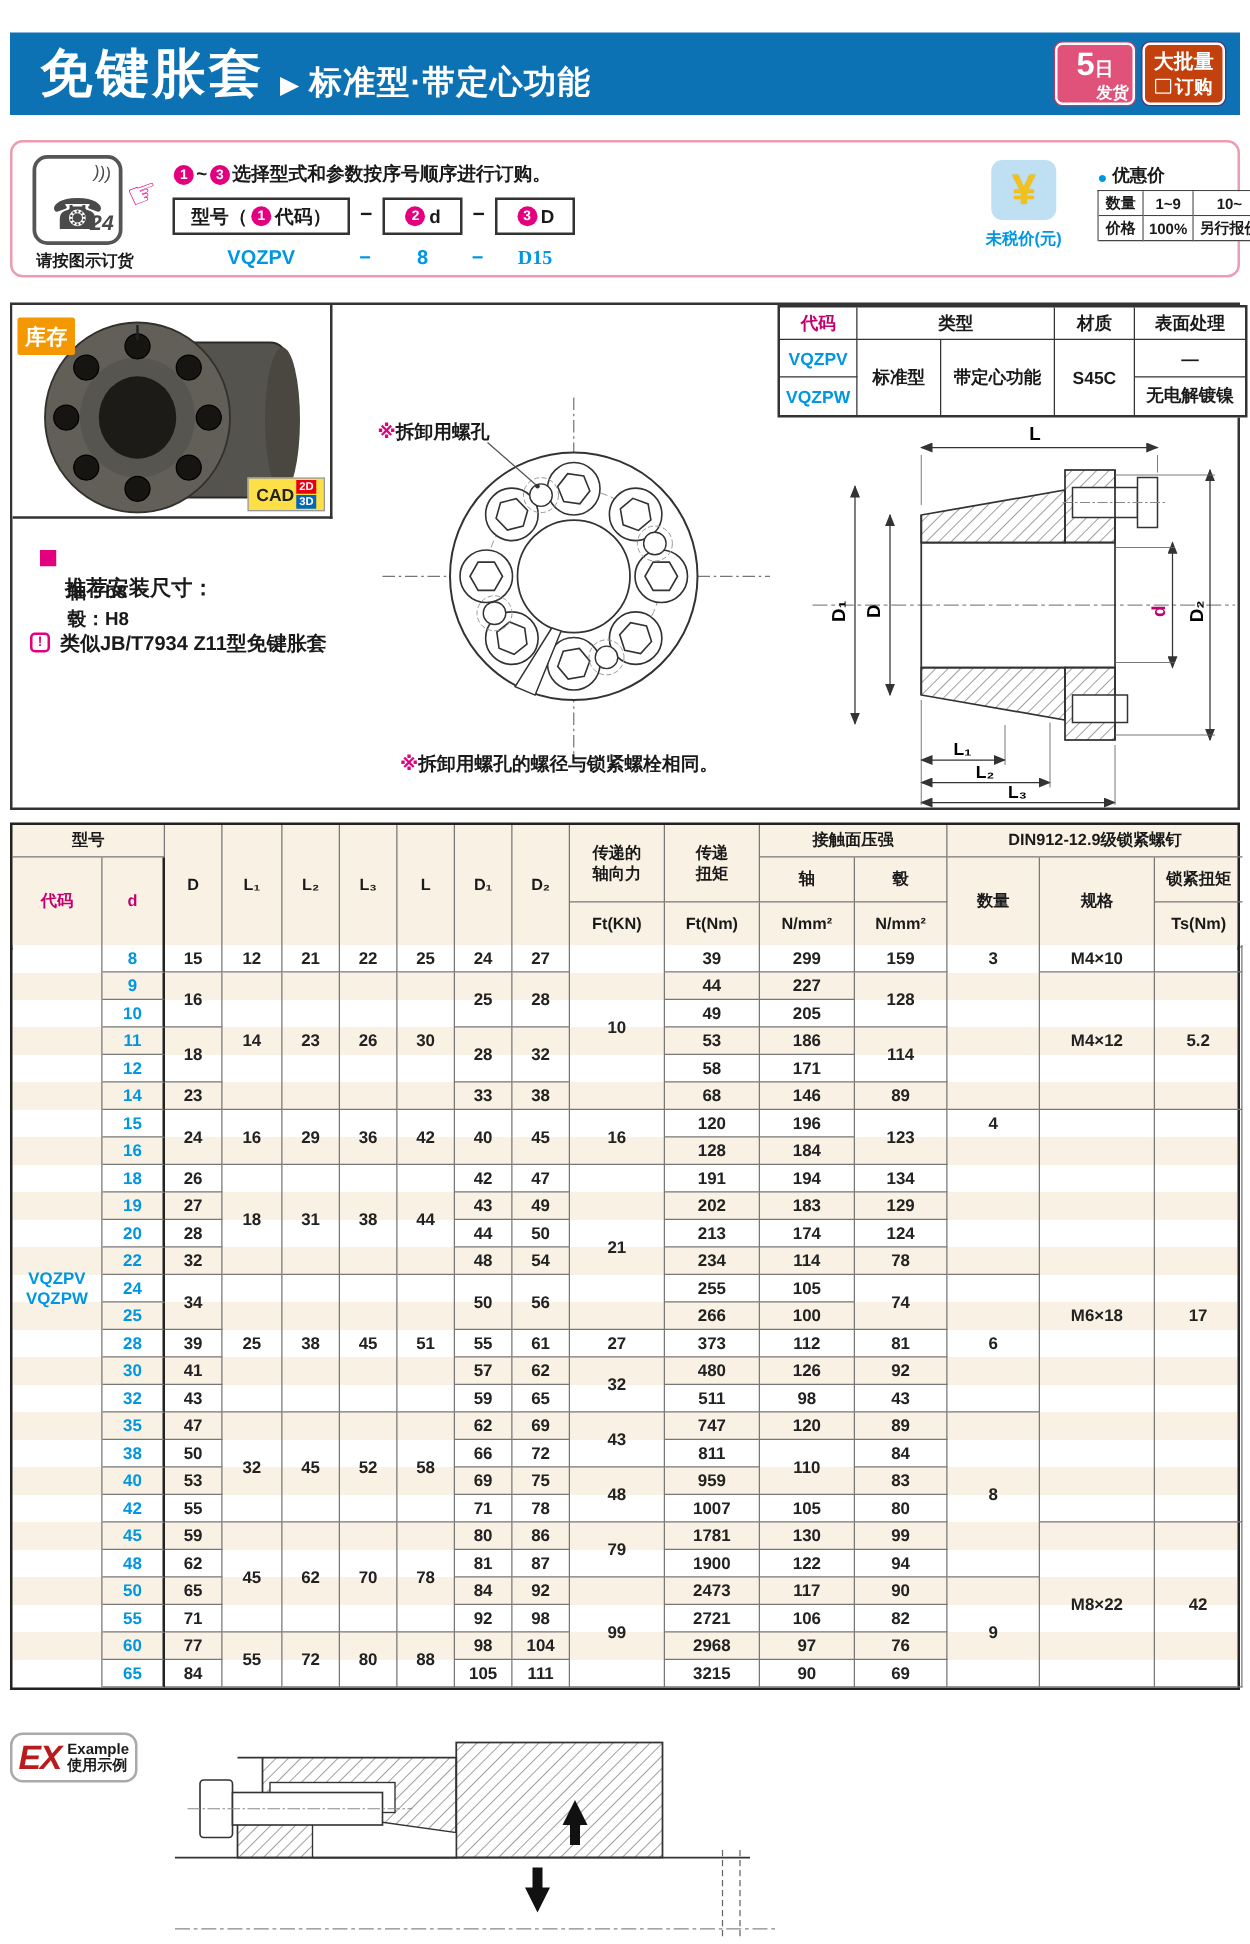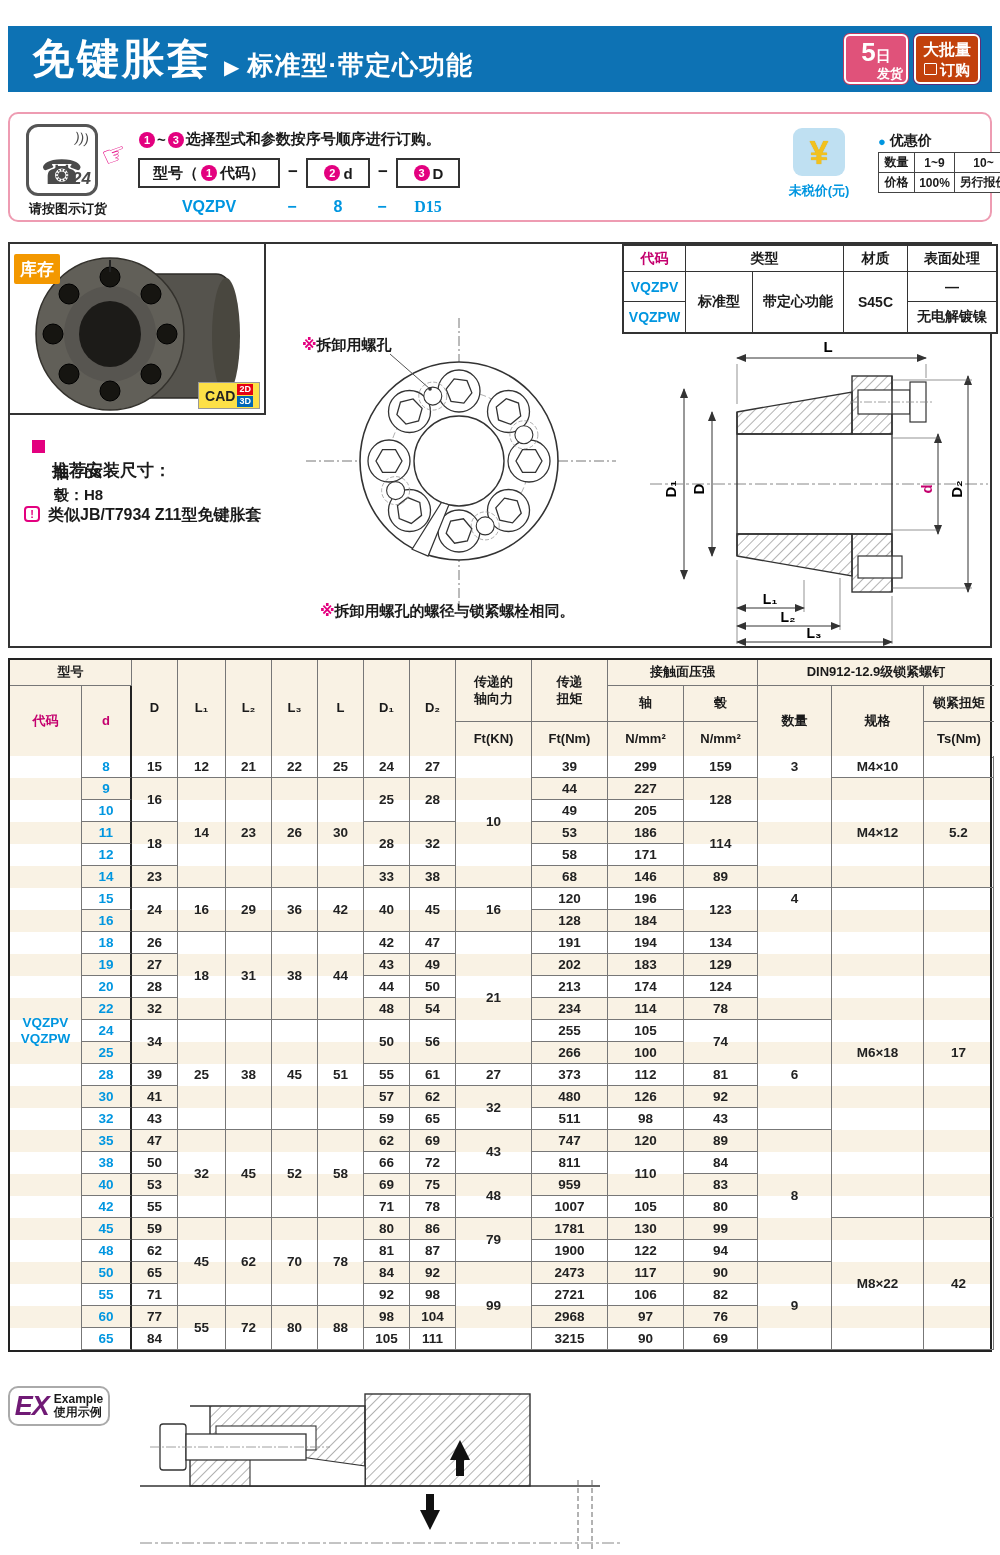--- a/index.html
+++ b/index.html
@@ -72,21 +72,21 @@
     grid-auto-rows:22px;border:2px solid #222;border-top:none;
     background:repeating-linear-gradient(180deg,#ffffff 0px,#ffffff 22px,#f9f2e4 22px,#f9f2e4 44px);
     font-size:13.5px;font-weight:bold;}
   .bc{border-right:1px solid #777;border-bottom:1px solid #777;display:flex;align-items:center;justify-content:center;background:transparent;color:#222;}
   .bc.top{align-items:flex-start;padding-top:3px;}
   .dcol{border-right:2px solid #222 !important;color:#0096e0;}
   .dhead{border-right:2px solid #222 !important;}
   .codecell{display:flex;flex-direction:column;align-items:center;justify-content:center;gap:1px;color:#0096e0;padding-bottom:46px;border-bottom:none;}
   
   .exbadge{left:8px;top:1386px;width:102px;height:40px;border:2px solid #aaa;border-radius:10px;background:#fff;display:flex;align-items:center;justify-content:center;gap:5px;}
-  .exEX{color:#701a75;font-size:27px;font-weight:bold;font-style:italic;letter-spacing:-1px;}
+  .exEX{color:#b91c1c;font-size:27px;font-weight:bold;font-style:italic;letter-spacing:-1px;}
   .excol{display:flex;flex-direction:column;line-height:1.05;}
   .exen{font-size:12px;font-weight:bold;}
   .excn{font-size:12px;font-weight:bold;}
   svg text{font-family:"Liberation Sans","DejaVu Sans",sans-serif;}
 </style>
 </head>
 <body>
 
 <div class="page">
 

